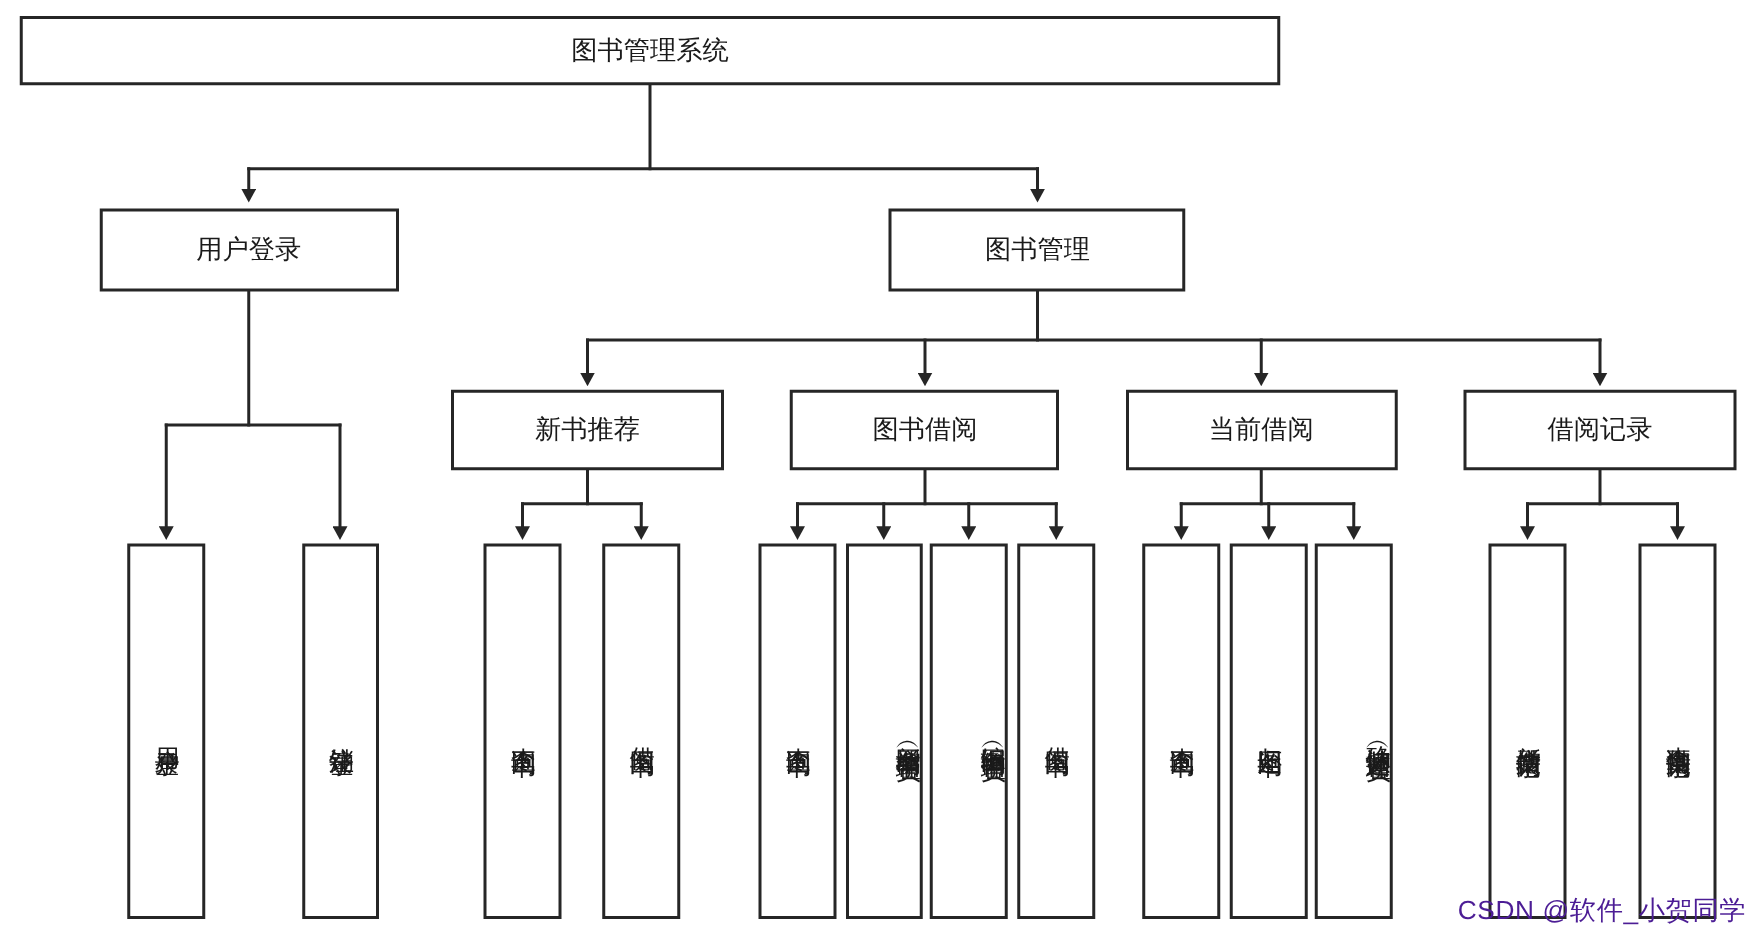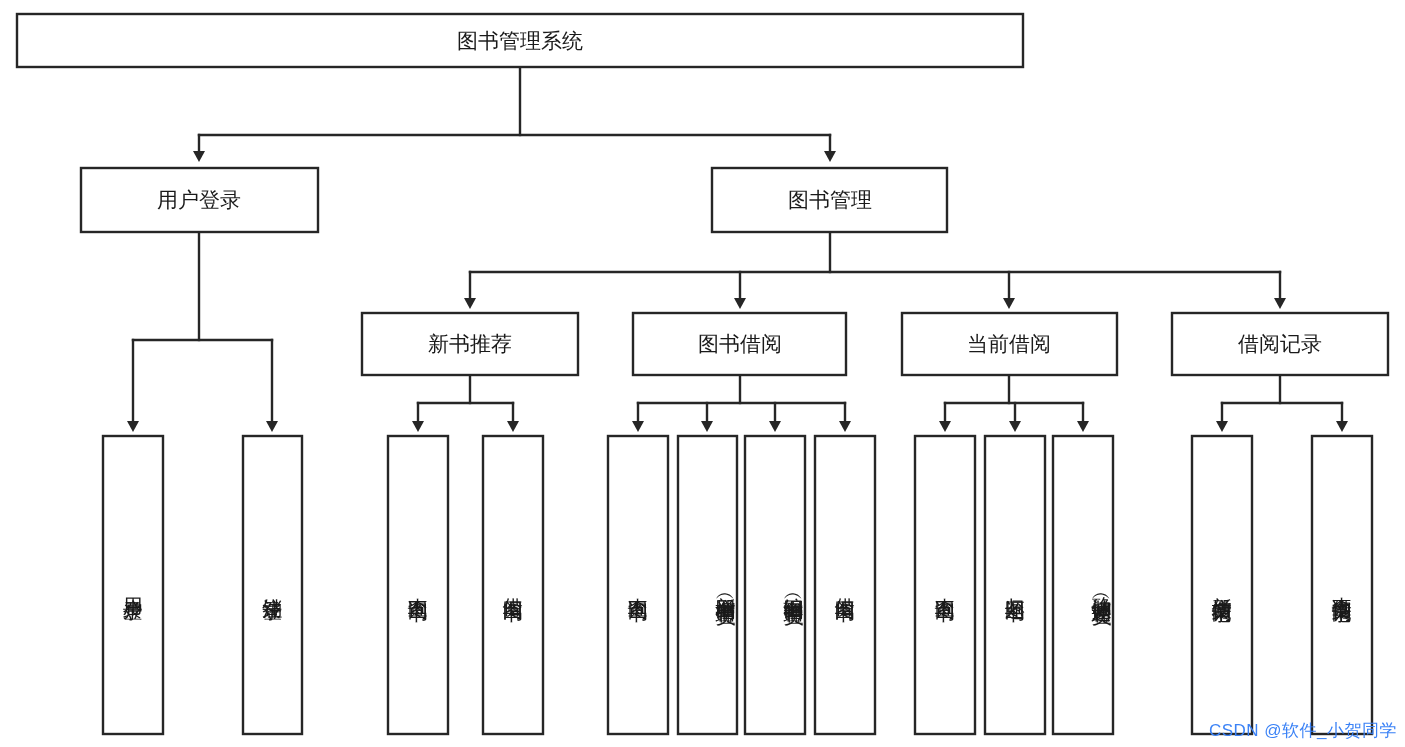--- a/index.html
+++ b/index.html
@@ -62,22 +62,22 @@
     display: flex;
     align-items: center;
     justify-content: center;
     pointer-events: none;
   }
   .watermark {
     position: absolute;
     right: 8px;
     bottom: 5px;
     font-family: "Liberation Sans", "DejaVu Sans", sans-serif;
-    font-size: 17px;
-    color: #3b82f6;
+    font-size: 21px;
+    color: #4c1d95;
     letter-spacing: 0.5px;
     white-space: nowrap;
   }
 </style>
 </head>
 <body>
 
 <div id="diagram-root">
 
   <svg id="flow-svg" viewBox="0 0 1405 747">

